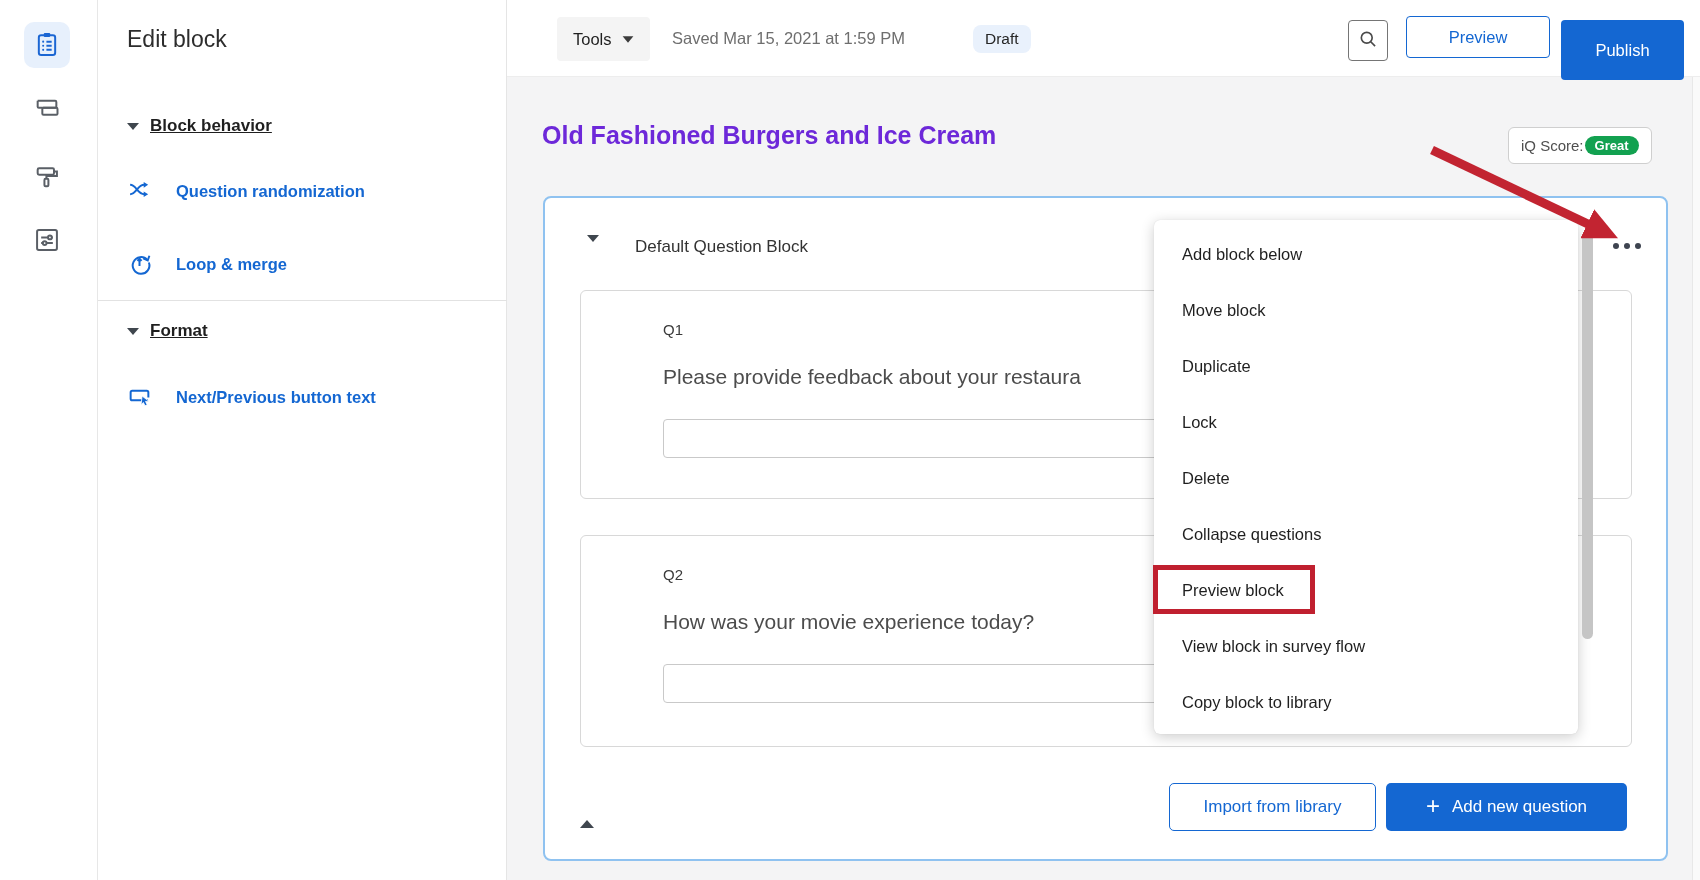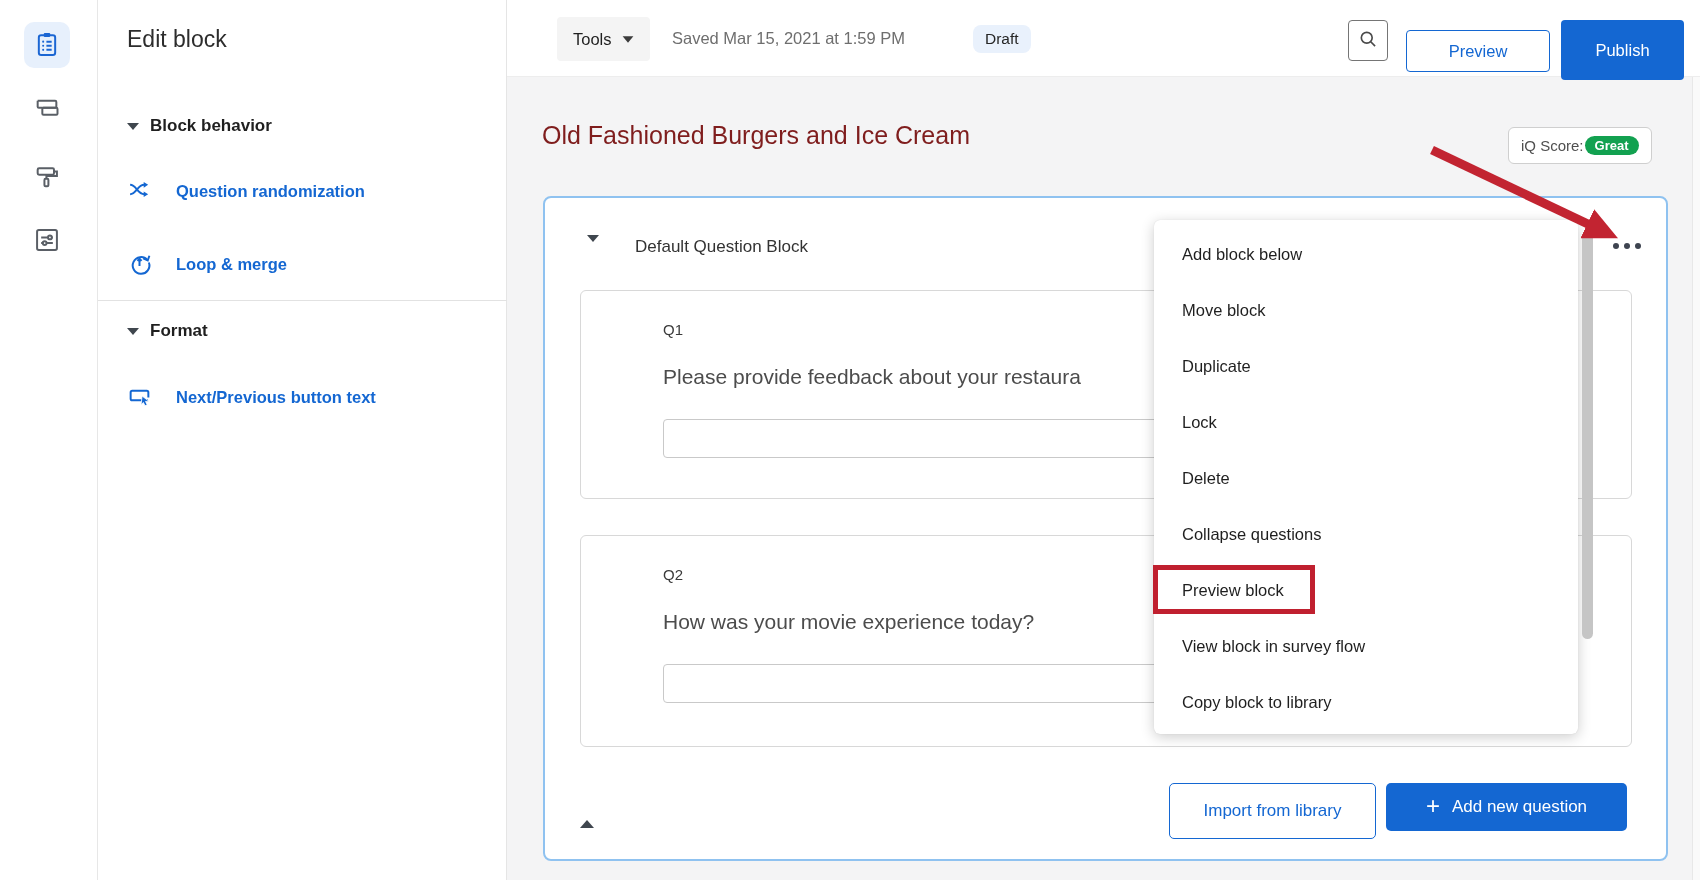--- a/index.html
+++ b/index.html
@@ -10,45 +10,45 @@
   
   .rail { left:0; top:0; width:98px; height:880px; background:#fff; border-right:1px solid #e7e7e7; z-index:3; }
   .rail-btn { position:absolute; left:24px; width:46px; height:46px; border-radius:10px;
     display:flex; align-items:center; justify-content:center; background:transparent; border:none; cursor:pointer; }
   .rail-btn.active { background:#e7f0fc; }
 
   
   .panel { left:98px; top:0; width:409px; height:880px; background:#fff; border-right:1px solid #e5e5e5; z-index:2; }
   .panel-title { position:absolute; left:29px; top:26px; font-size:23px; color:#2d2d2d; font-weight:500; }
   .sec-head { position:absolute; left:29px; display:flex; align-items:center; gap:11px;
-    font-size:17px; font-weight:bold; color:#1f1f1f; cursor:pointer; }
+    font-size:17px; font-weight:bold; color:#1f1f1f; cursor:pointer;text-decoration:underline; }
   .caret-down { width:0; height:0; border-left:6px solid transparent; border-right:6px solid transparent; border-top:7px solid #3f464e; }
   .caret-up   { width:0; height:0; border-left:7px solid transparent; border-right:7px solid transparent; border-bottom:8px solid #3f464e; }
   .panel-link { position:absolute; left:29px; display:flex; align-items:center; gap:24px;
     font-size:16.5px; color:#1467d2; cursor:pointer;font-weight:bold; }
   .panel-divider { position:absolute; left:0; top:300px; width:409px; height:1px; background:#e2e2e2; }
 
   
   .topbar { left:507px; top:0; width:1193px; height:77px; background:#fff; border-bottom:1px solid #ededed; z-index:2;text-decoration:underline; }
   .tools-btn { position:absolute; left:50px; top:17px; height:44px; padding:0 16px; background:#f4f4f4;
     border:none; border-radius:4px; display:flex; align-items:center; gap:10px; font-size:16.5px; color:#1f1f1f; cursor:pointer;
     font-family:inherit; }
   .tools-btn .caret-down { border-top-color:#3c3c3c; transform:scale(.9); }
   .saved-text { position:absolute; left:165px; top:0; height:77px; display:flex; align-items:center; font-size:16.5px; color:#6e6e6e; }
   .draft-badge { position:absolute; left:466px; top:25px; padding:5px 12px; background:#e9f1fc; border-radius:8px; font-size:15.5px; color:#262626; }
   .search-btn { position:absolute; left:841px; top:20px; width:40px; height:41px; background:#fff;
     border:1px solid #757575; border-radius:4px; display:flex; align-items:center; justify-content:center; cursor:pointer; }
-  .preview-btn { position:absolute; left:899px; top:30px; width:144px; height:42px; background:#fff;
+  .preview-btn { position:absolute; left:899px; top:16px; width:144px; height:42px; background:#fff;
     border:1px solid #1467d2; border-radius:4px; color:#1467d2; font-size:16.5px; cursor:pointer; font-family:inherit; }
   .publish-btn { position:absolute; left:1054px; top:20px; width:123px; height:60px; background:#1467d2;
     border:none; border-radius:4px; color:#fff; font-size:16.5px; cursor:pointer; font-family:inherit; }
 
   
   .content { left:507px; top:77px; width:1193px; height:803px; background:#f4f4f5; z-index:1; }
-  .survey-title { position:absolute; left:35px; top:44px; font-size:25px; color:#7f1d1d; font-weight:400; }
+  .survey-title { position:absolute; left:35px; top:44px; font-size:25px; color:#6d28d9; font-weight:700; }
   .iq-box { position:absolute; left:1001px; top:50px; height:37px; padding:0 12px; background:#fff; border:1px solid #cfcfcf;
     border-radius:6px; display:flex; align-items:center; gap:1px; }
   .iq-label { font-size:15px; color:#4f4f4f; }
   .iq-pill { background:#12a150; color:#fff; font-size:13px; font-weight:bold; padding:2px 10px; border-radius:11px; }
 
   .block { position:absolute; left:36px; top:119px; width:1125px; height:665px; background:#fff;
     border:2px solid #8fc2f0; border-radius:8px; }
   .block-caret { position:absolute; left:42px; top:44px; cursor:pointer; }
   .block-title { position:absolute; left:90px; top:39px; font-size:17px; color:#333; }
   .dots { position:absolute; left:1066px; top:43px; display:flex; gap:5px; cursor:pointer; padding:2px; }
@@ -56,21 +56,21 @@
 
   .qcard { position:absolute; left:35px; width:1052px; background:#fff; border:1px solid #d8d8d8; border-radius:6px; cursor:pointer; }
   .qcard.q1 { top:92px;  height:209px; }
   .qcard.q2 { top:337px; height:212px; }
   .q-id   { position:absolute; left:82px; top:30px; font-size:15px; color:#3a3a3a; }
   .q-text { position:absolute; left:82px; top:74px; font-size:21px; color:#4c4c4c; white-space:nowrap; }
   .q-input { position:absolute; left:82px; top:128px; width:545px; height:39px; border:1px solid #c9c9c9; border-radius:4px;
     background:#fff; font-size:16px; padding:0 8px; font-family:inherit; }
 
   .collapse-toggle { position:absolute; left:31px; top:601px; padding:4px; cursor:pointer; }
-  .import-btn { position:absolute; left:624px; top:585px; width:207px; height:56px; background:#fff; border:1px solid #1467d2;
+  .import-btn { position:absolute; left:624px; top:585px; width:207px; height:48px; background:#fff; border:1px solid #1467d2;
     border-radius:5px; color:#1467d2; font-size:17px; cursor:pointer; font-family:inherit; }
   .add-btn { position:absolute; left:841px; top:585px; width:241px; height:48px; background:#1467d2; border:none;
     border-radius:5px; color:#fff; font-size:17px; cursor:pointer; display:flex; align-items:center; justify-content:center; gap:12px;
     font-family:inherit; }
   .plus { font-size:24px; font-weight:300; line-height:1; margin-top:-2px; }
 
   
   .ctx-menu { left:1154px; top:220px; width:424px; background:#fff; border-radius:6px; padding:6px 0 4px 0;
     box-shadow:0 3px 14px rgba(0,0,0,.20), 0 0 1px rgba(0,0,0,.15); z-index:10; }
   .ctx-item { height:56px; display:flex; align-items:center; padding-left:28px; font-size:16.5px; color:#1f1f1f; cursor:pointer; }

